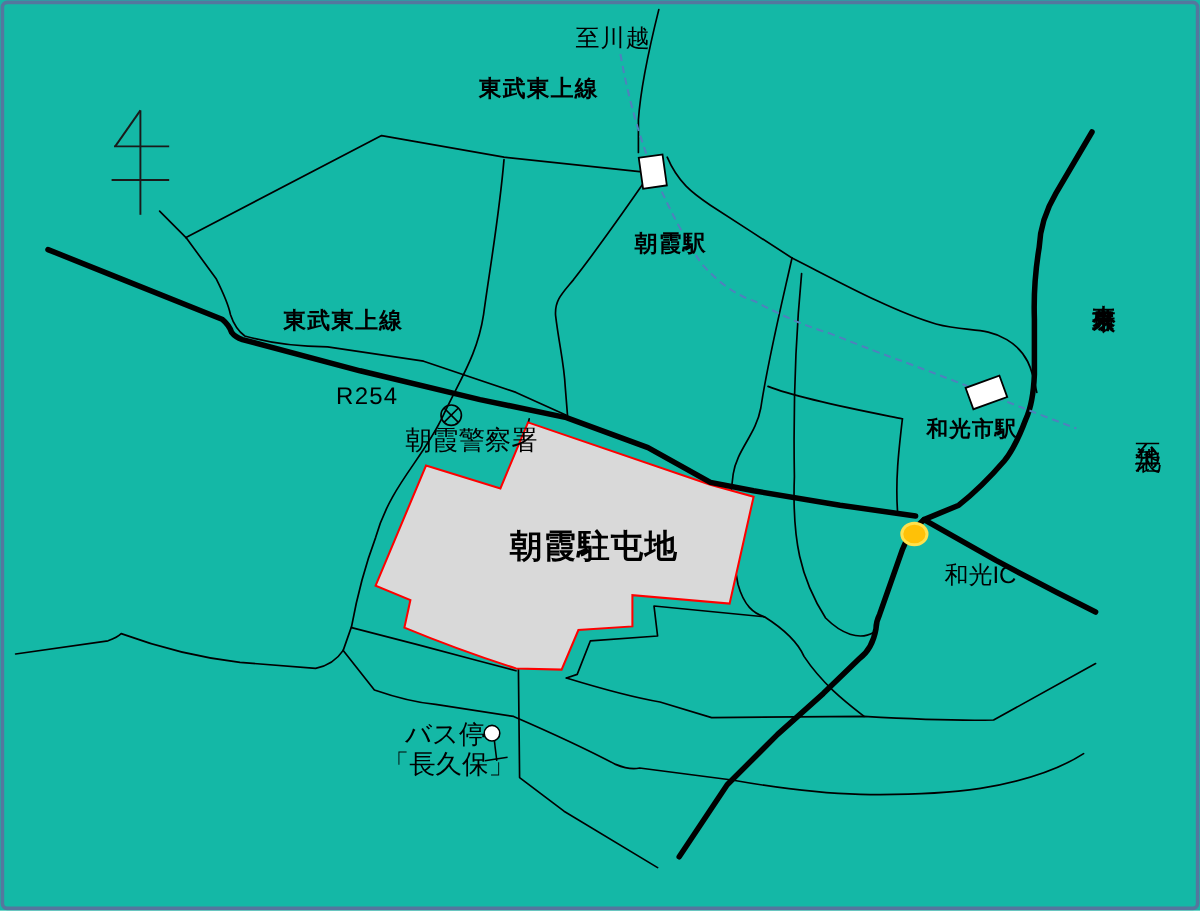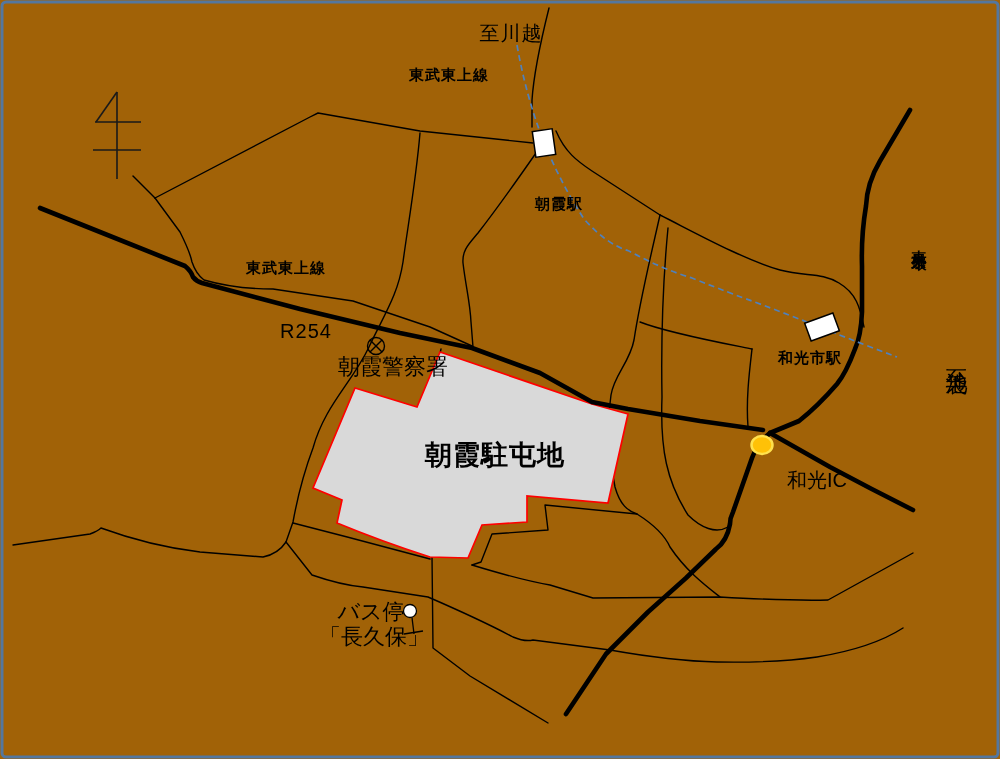--- a/index.html
+++ b/index.html
@@ -1,32 +1,32 @@
 <!DOCTYPE html>
 <html style="--rail: #4f81bd; --frame: #54779e; --campfill: #d9d9d9; --campborder: #ff0000; --icfill: #ffc107; --icrim: #ffe14d;"><head>
 <meta charset="utf-8">
 <style>
   html,body{margin:0;padding:0;background:#fff;}
   #stage{
-    position:relative;width:1000px;height:759px;background:#a16207;
+    position:relative;width:1000px;height:759px;background:#14b8a6;
     font-family:"Liberation Sans","DejaVu Sans",sans-serif;
     overflow:hidden;box-sizing:border-box;
   }
   #map-svg{position:absolute;left:0;top:0;width:100%;height:100%;}
   .lbl{
     position:absolute;transform:translate(-50%,-50%);
     white-space:nowrap;color:#000;line-height:1.05;letter-spacing:1px;
     text-align:center;
   }
   .bold{font-weight:bold;}
   .vert{
     writing-mode:vertical-rl;text-orientation:upright;
     transform:translate(-50%,-50%);letter-spacing:2px;
   }
-  .sz27{font-size:27px;margin-left:32px;} .sz23{font-size:15px;} .sz22{font-size:15px;}
+  .sz27{font-size:27px;margin-left:32px;} .sz23{font-size:19px;} .sz22{font-size:18px;}
   .sz20{font-size:20px;} .sz18{font-size:22px;}
   .road{fill:none;stroke:#000;stroke-width:1.4;stroke-linecap:round;stroke-linejoin:round;}
   .thick{fill:none;stroke:#000;stroke-width:4.6;stroke-linecap:round;stroke-linejoin:round;}
   .rail{fill:none;stroke:var(--rail,#4f81bd);stroke-width:1.7;stroke-dasharray:6 4;}
   .sym{fill:#fff;stroke:#000;stroke-width:1.5;}
   .frame{fill:none;stroke:var(--frame,#54779e);stroke-width:3;}
 </style>
 </head>
 <body>
 

